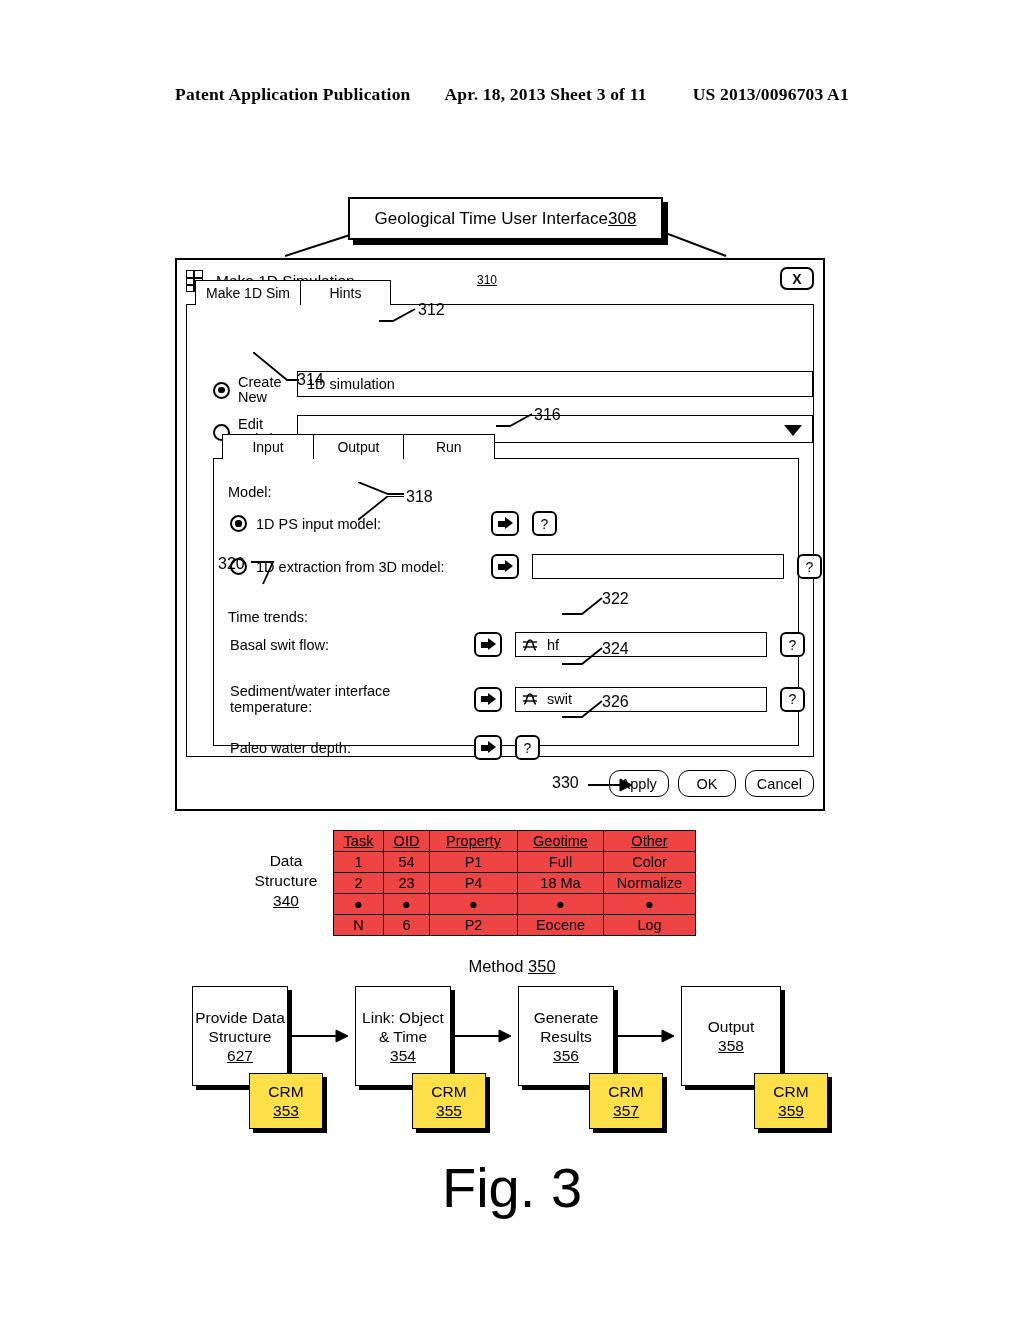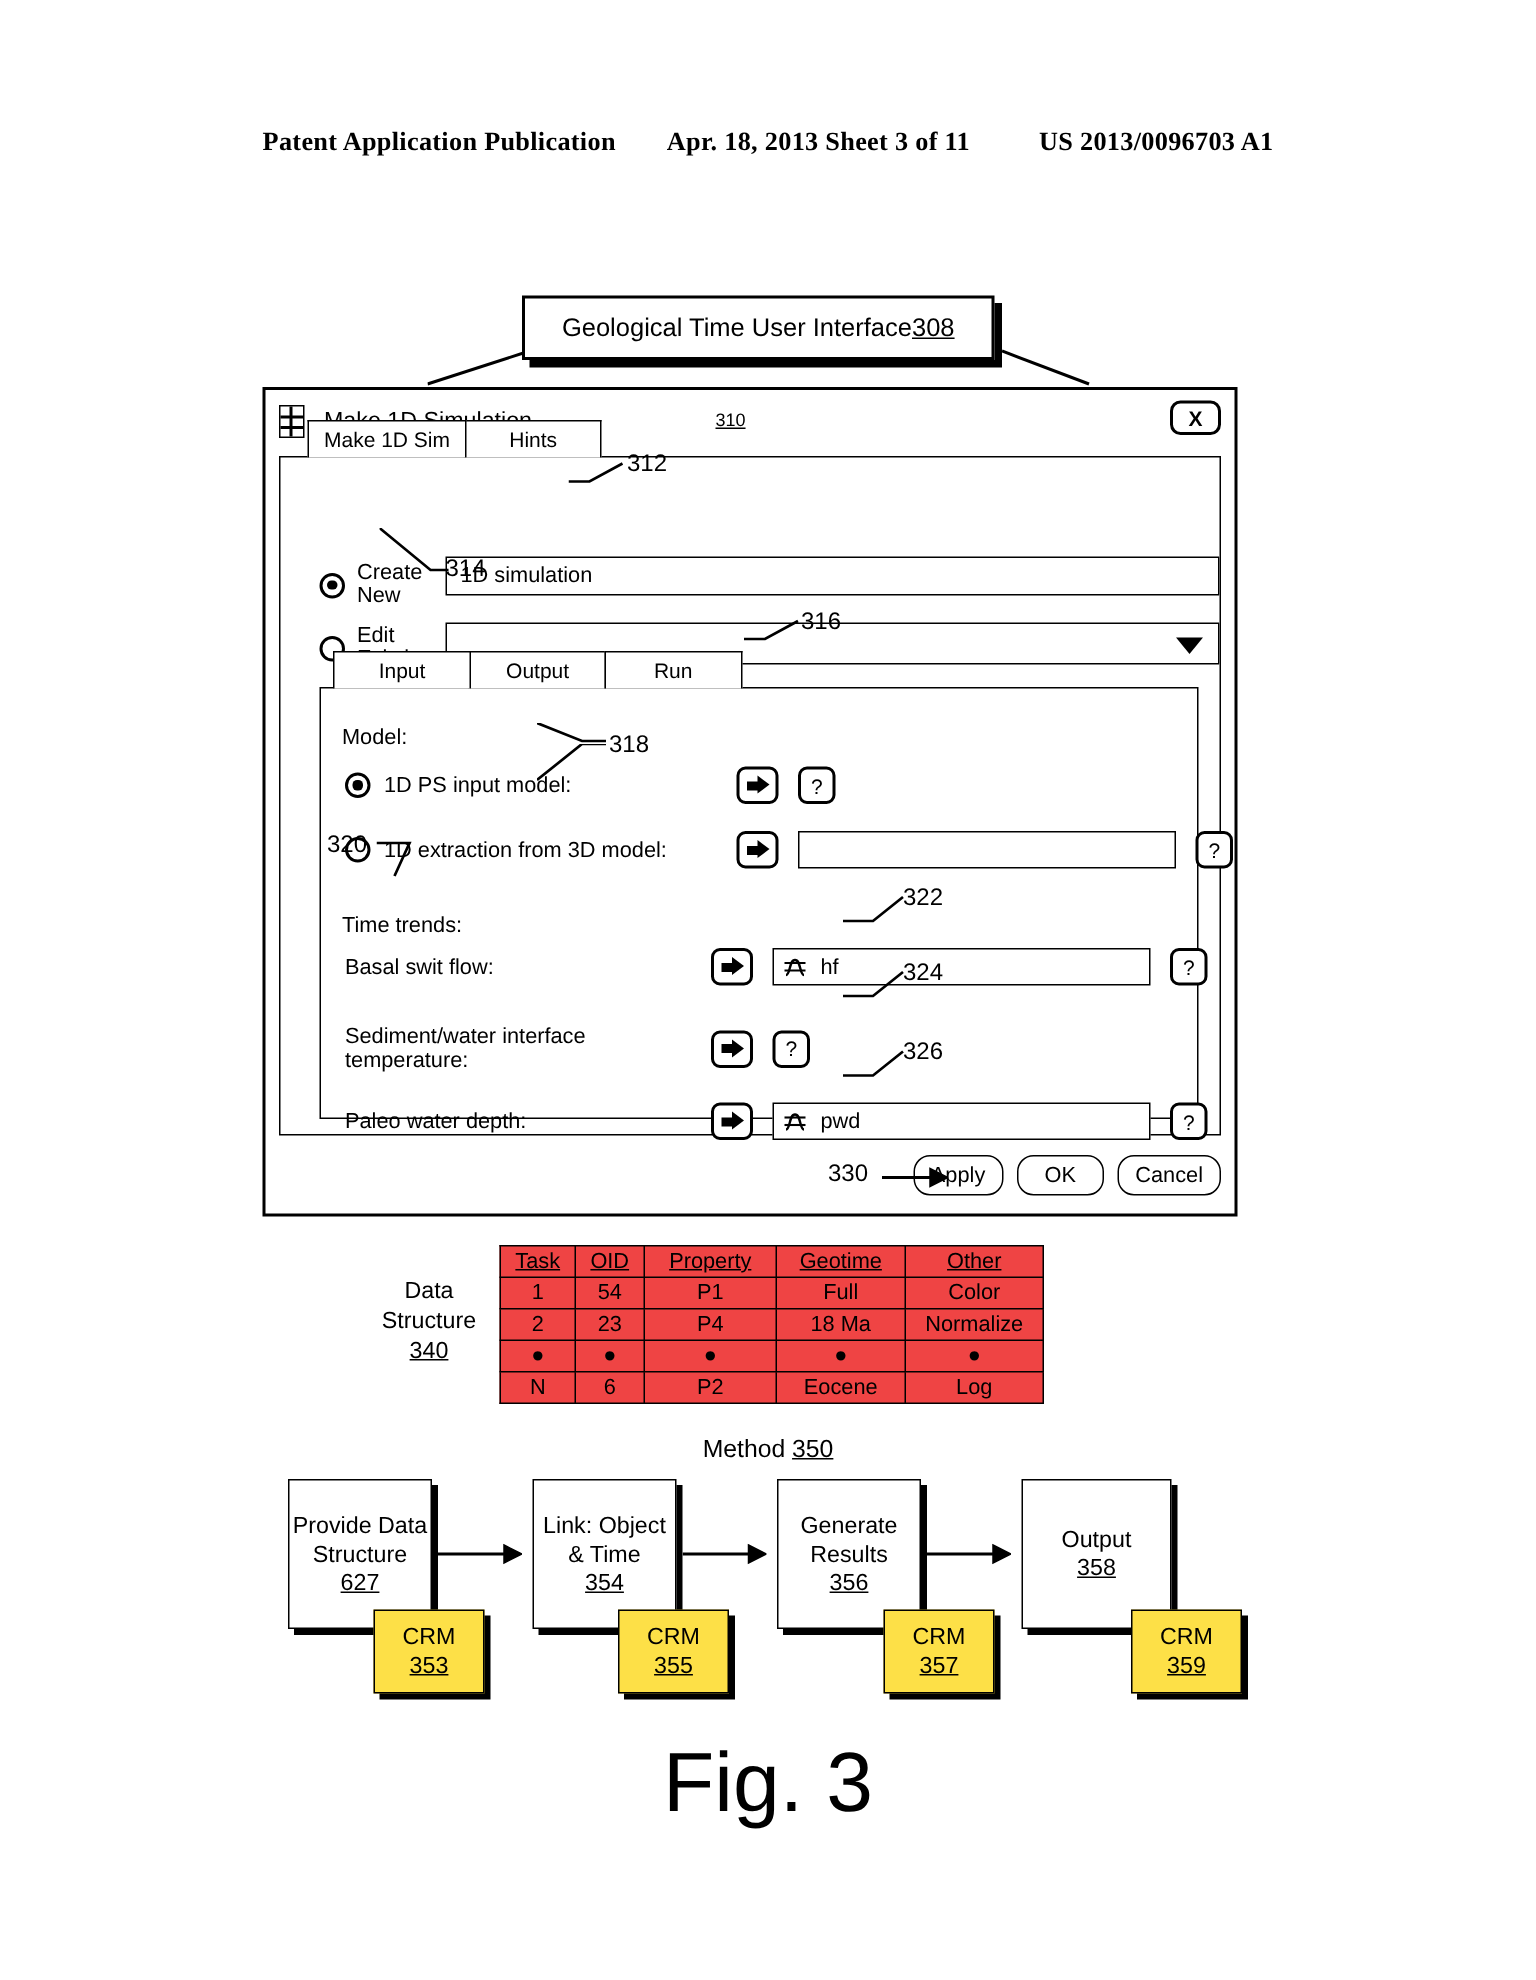--- a/index.html
+++ b/index.html
@@ -63,21 +63,21 @@
     border:2.4px solid #000; border-radius:7px; background:#fff;
     display:flex; align-items:center; justify-content:center;
     font-size:14px; font-weight:bold;
   }
 
   
   .outer-panel{
     position:absolute; left:9px; top:44px; right:9px; bottom:52px;
     border:1.6px solid #000;
   }
-  .tabrow{ position:absolute; left:18px; top:-0px; height:25px; display:flex; }
+  .tabrow{ position:absolute; left:8px; top:-0px; height:25px; display:flex; }
   .tab{
     border:1.6px solid #000; border-bottom:none; background:#fff;
     height:25px; padding:0 10px; display:flex; align-items:center;
     font-size:14px; margin-right:-1.6px; position:relative;
   }
   .tab.sel{ z-index:3; }
   .tab.w1{ min-width:96px; justify-content:center; }
   .tab.w2{ min-width:92px; justify-content:center; }
 
   .ref312{ position:absolute; left:418px; top:301px; font-size:16px; }
@@ -308,36 +308,36 @@
           <span>hf</span>
         </span>
         <span class="q-btn">?</span>
       </div>
 
       <div class="ctrl-row" style="left:16px; top:224px;">
         <span class="lbl" style="position:static; width:244px;">Sediment/water interface temperature:</span>
         <span class="arrow-btn">
             <span class="arrow-glyph"></span>
           </span>
-        <span class="q-btn">?</span>
-      </div>
-
-      <div class="ctrl-row" style="left:16px; top:276px;">
-        <span class="lbl" style="position:static; width:244px;">Paleo water depth:</span>
-        <span class="arrow-btn">
-            <span class="arrow-glyph"></span>
-          </span>
         <span class="field">
           <svg class="trend-icon" viewBox="0 0 16 16">
             <path d="M2 13 C5 13 4 3 8 3 C12 3 11 13 14 13" stroke="#000" stroke-width="1.6" fill="none"></path>
             <line x1="1" y1="5" x2="15" y2="5" stroke="#000" stroke-width="1.4"></line>
             <line x1="1" y1="10" x2="15" y2="10" stroke="#000" stroke-width="1.4"></line>
           </svg>
-          <span>pwd</span>
+          <span>swit</span>
         </span>
+        <span class="q-btn">?</span>
+      </div>
+
+      <div class="ctrl-row" style="left:16px; top:276px;">
+        <span class="lbl" style="position:static; width:244px;">Paleo water depth:</span>
+        <span class="arrow-btn">
+            <span class="arrow-glyph"></span>
+          </span>
         <span class="q-btn">?</span>
       </div>
 
     </div>
   </div>
 
   <div class="btnrow">
     <div class="dlg-btn">Apply</div>
     <div class="dlg-btn">OK</div>
     <div class="dlg-btn">Cancel</div>

